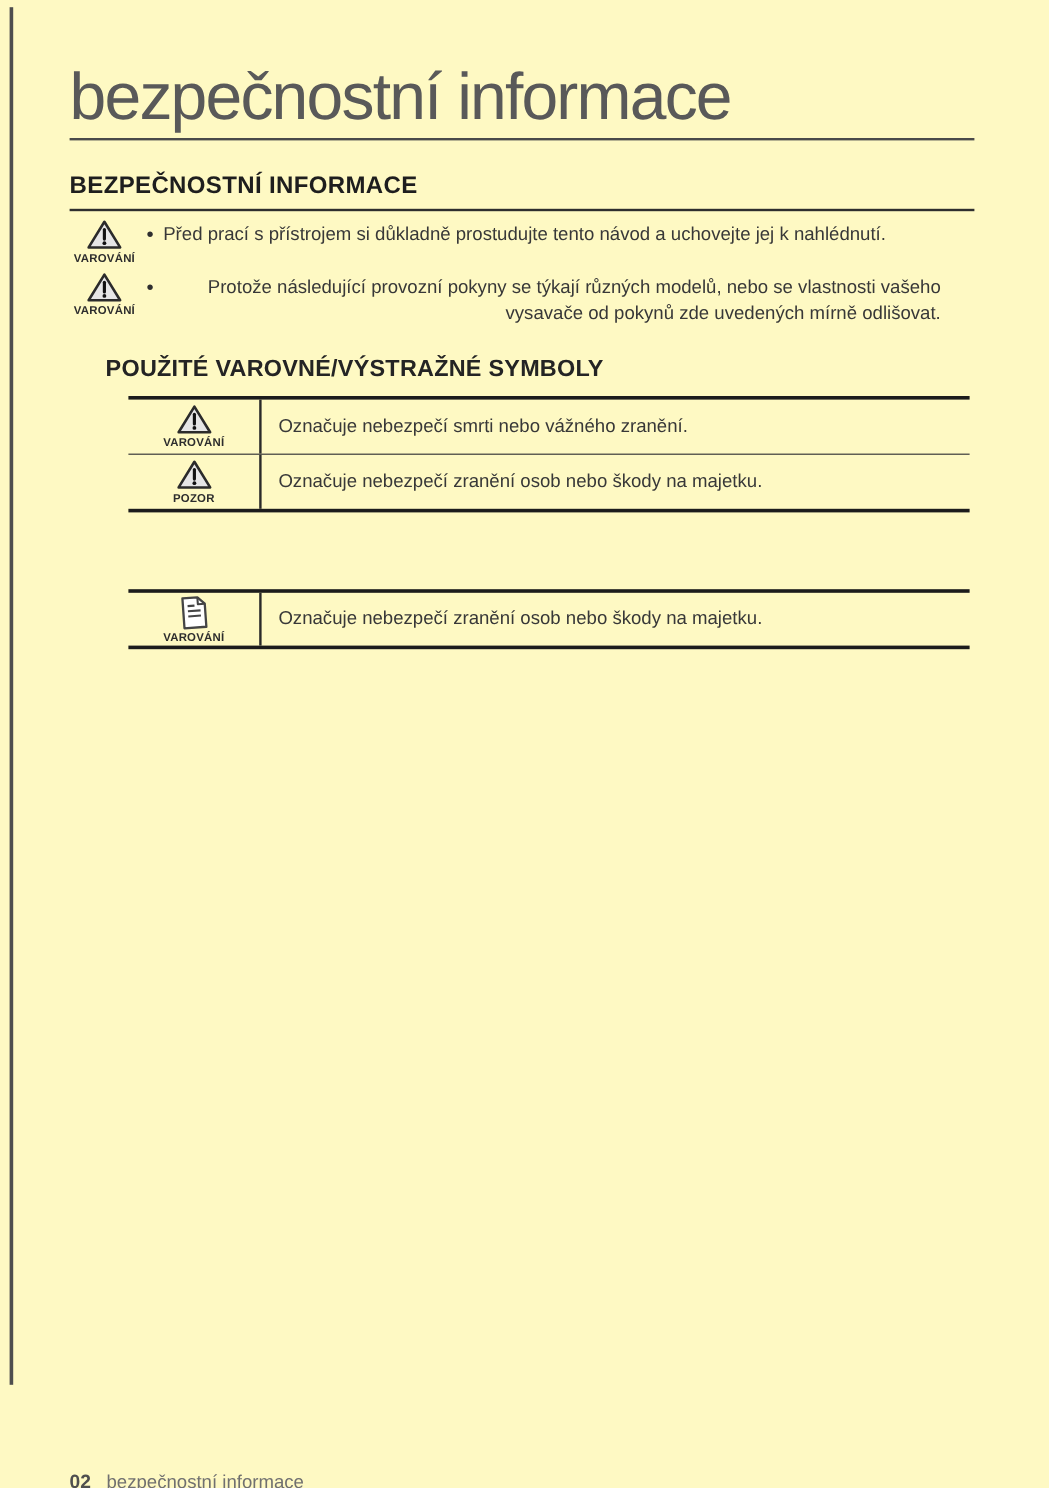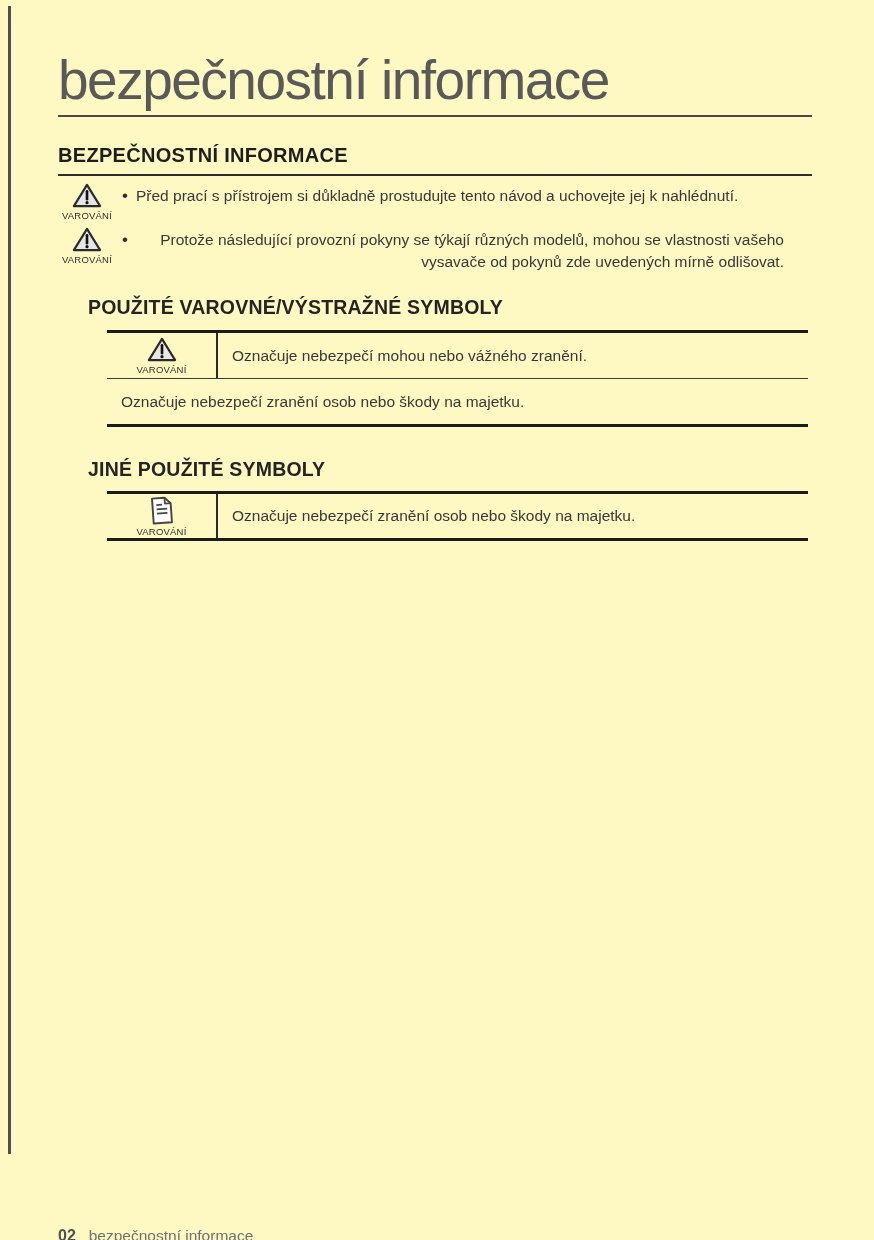--- a/index.html
+++ b/index.html
@@ -36,21 +36,21 @@
   .warn{
     position:absolute;left:58px;display:flex;align-items:flex-start;
   }
   .warn.warn-1{top:182px;}
   .warn.warn-2{top:226px;}
   .badge-block{
     width:58px;display:flex;flex-direction:column;align-items:center;
     flex:0 0 58px;
   }
   .badge-label{
-    font-size:9.5px;font-weight:normal;color:#2d2d2d;letter-spacing:0.2px;
+    font-size:9.5px;font-weight:bold;color:#2d2d2d;letter-spacing:0.2px;
     margin-top:1px;white-space:nowrap;
   }
   .warn-bullet{
     flex:0 0 18px;font-size:17px;color:#2f2f2f;line-height:21px;
     padding-top:3px;text-align:center;
   }
   .warn-text{
     max-width:648px;font-size:15.5px;line-height:21.5px;color:#383838;
     padding-top:3px;margin-left:2px;text-align:right;
   }
@@ -121,43 +121,50 @@
   <div class="warn warn-2">
     <div class="badge-block">
       <svg class="icon-svg" width="30" height="27" viewBox="0 0 32 28">
         <path d="M16 2.6 L30 25.4 H2 Z" fill="#e6e6e6" stroke="#2b2b2b" stroke-width="2.3" stroke-linejoin="round"></path>
         <path d="M16 9.5 L16 18" stroke="#111" stroke-width="2.8" stroke-linecap="round"></path>
         <circle cx="16" cy="21.6" r="1.7" fill="#111"></circle>
       </svg>
       <span class="badge-label">VAROVÁNÍ</span>
     </div>
     <div class="warn-bullet">•</div>
-    <div class="warn-text">Protože následující provozní pokyny se týkají různých modelů, mohou se vlastnosti vašeho vysavače od pokynů zde uvedených mírně odlišovat.</div>
+    <div class="warn-text">Protože následující provozní pokyny se týkají různých modelů, nebo se vlastnosti vašeho vysavače od pokynů zde uvedených mírně odlišovat.</div>
   </div>
 
   <div class="h2 h2-1">POUŽITÉ VAROVNÉ/VÝSTRAŽNÉ SYMBOLY</div>
 
   <div class="sym-table table-1">
     <div class="sym-row">
       <div class="sym-cell-icon">
         <svg class="icon-svg" width="30" height="27" viewBox="0 0 32 28">
           <path d="M16 2.6 L30 25.4 H2 Z" fill="#e6e6e6" stroke="#2b2b2b" stroke-width="2.3" stroke-linejoin="round"></path>
           <path d="M16 9.5 L16 18" stroke="#111" stroke-width="2.8" stroke-linecap="round"></path>
           <circle cx="16" cy="21.6" r="1.7" fill="#111"></circle>
         </svg>
         <span class="badge-label">VAROVÁNÍ</span>
       </div>
-      <div class="sym-cell-text">Označuje nebezpečí mohou nebo vážného zranění.</div>
+      <div class="sym-cell-text">Označuje nebezpečí smrti nebo vážného zranění.</div>
     </div>
     <div class="sym-row">
+      <div class="sym-cell-icon">
+        <svg class="icon-svg" width="30" height="27" viewBox="0 0 32 28">
+          <path d="M16 2.6 L30 25.4 H2 Z" fill="#e6e6e6" stroke="#2b2b2b" stroke-width="2.3" stroke-linejoin="round"></path>
+          <path d="M16 9.5 L16 18" stroke="#111" stroke-width="2.8" stroke-linecap="round"></path>
+          <circle cx="16" cy="21.6" r="1.7" fill="#111"></circle>
+        </svg>
+        <span class="badge-label">POZOR</span>
+      </div>
       <div class="sym-cell-text">Označuje nebezpečí zranění osob nebo škody na majetku.</div>
     </div>
   </div>
 
-  <div class="h2 h2-2">JINÉ POUŽITÉ SYMBOLY</div>
 
   <div class="sym-table table-2">
     <div class="sym-row">
       <div class="sym-cell-icon">
         <svg class="icon-svg note-tilt" width="25" height="29" viewBox="0 0 26 30">
           <path d="M4 2 H17 L23 8 V28 H4 Z" fill="#ffffff" stroke="#454545" stroke-width="2" stroke-linejoin="round"></path>
           <path d="M17 2 V8 H23" fill="none" stroke="#454545" stroke-width="1.8" stroke-linejoin="round"></path>
           <path d="M8 9 H14" stroke="#454545" stroke-width="1.8"></path>
           <path d="M8 13.5 H19" stroke="#454545" stroke-width="1.8"></path>
           <path d="M8 18 H19" stroke="#454545" stroke-width="1.8"></path>

